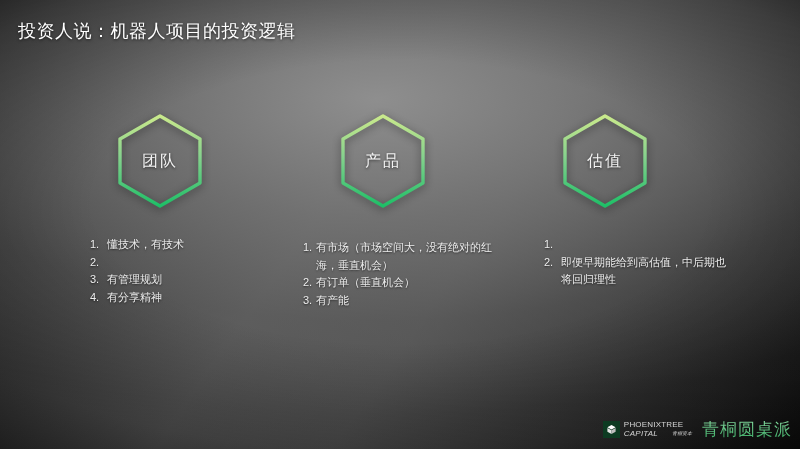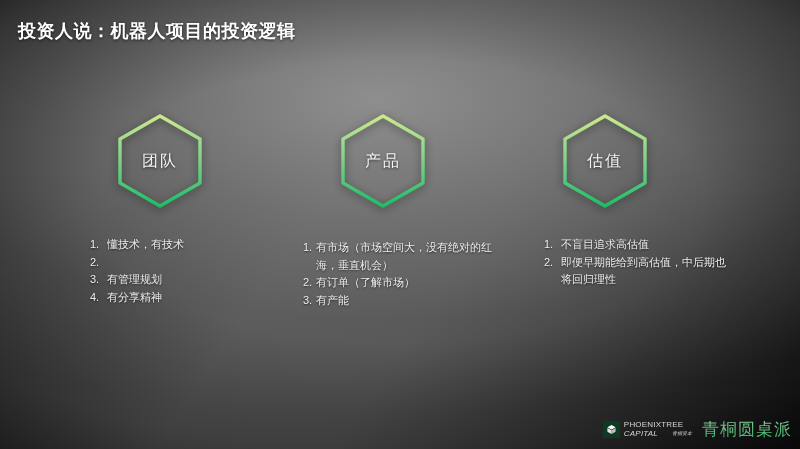--- a/index.html
+++ b/index.html
@@ -20,21 +20,21 @@
     content:"";
     position:absolute; inset:0;
     background:
       radial-gradient(ellipse 85% 70% at 50% 45%, rgba(0,0,0,0) 45%, rgba(0,0,0,0.30) 80%, rgba(0,0,0,0.62) 100%);
     pointer-events:none;
   }
 
   
   #title {
     position:absolute; left:18px; top:19px;
-    font-size:18px; font-weight:bold; color:#ffffff;
+    font-size:18px; font-weight:normal; color:#ffffff;
     letter-spacing:0.5px;
     text-shadow:0 1px 3px rgba(0,0,0,.65);
     z-index:5;
   }
 
   
   .col { position:absolute; z-index:5; }
   .hexwrap {
     position:absolute;
     width:92px; height:98px;
@@ -143,21 +143,21 @@
       <div class="hexlabel">产品</div>
     </div>
 
     <div class="list tight" style="left:303px; top:239px; width:196px;">
       <div class="li">
         <span class="num">1.</span>
         <span class="txt">有市场（市场空间大，没有绝对的红海，垂直机会）</span>
       </div>
       <div class="li">
         <span class="num">2.</span>
-        <span class="txt">有订单（了解市场）</span>
+        <span class="txt">有订单（垂直机会）</span>
       </div>
       <div class="li">
         <span class="num">3.</span>
         <span class="txt">有产能</span>
       </div>
     </div>
   </div>
 
   <div class="col">
     <div class="hexwrap" style="left:559px; top:112px;">
@@ -170,21 +170,20 @@
           </linearGradient>
         </defs>
         <path d="M46 4 L86 27 L86 71 L46 94 L6 71 L6 27 Z" fill="none" stroke="url(#hg3)" stroke-width="3.4" stroke-linejoin="round" stroke-linecap="round"></path>
       </svg>
       <div class="hexlabel">估值</div>
     </div>
 
     <div class="list" style="left:544px; top:236px; width:182px;">
       <div class="li">
         <span class="num">1.</span>
-        <span class="txt">不盲目追求高估值</span>
       </div>
       <div class="li">
         <span class="num">2.</span>
         <span class="txt">即便早期能给到高估值，中后期也将回归理性</span>
       </div>
     </div>
   </div>
 
   <div id="logo">
     <div class="pt-logo">

